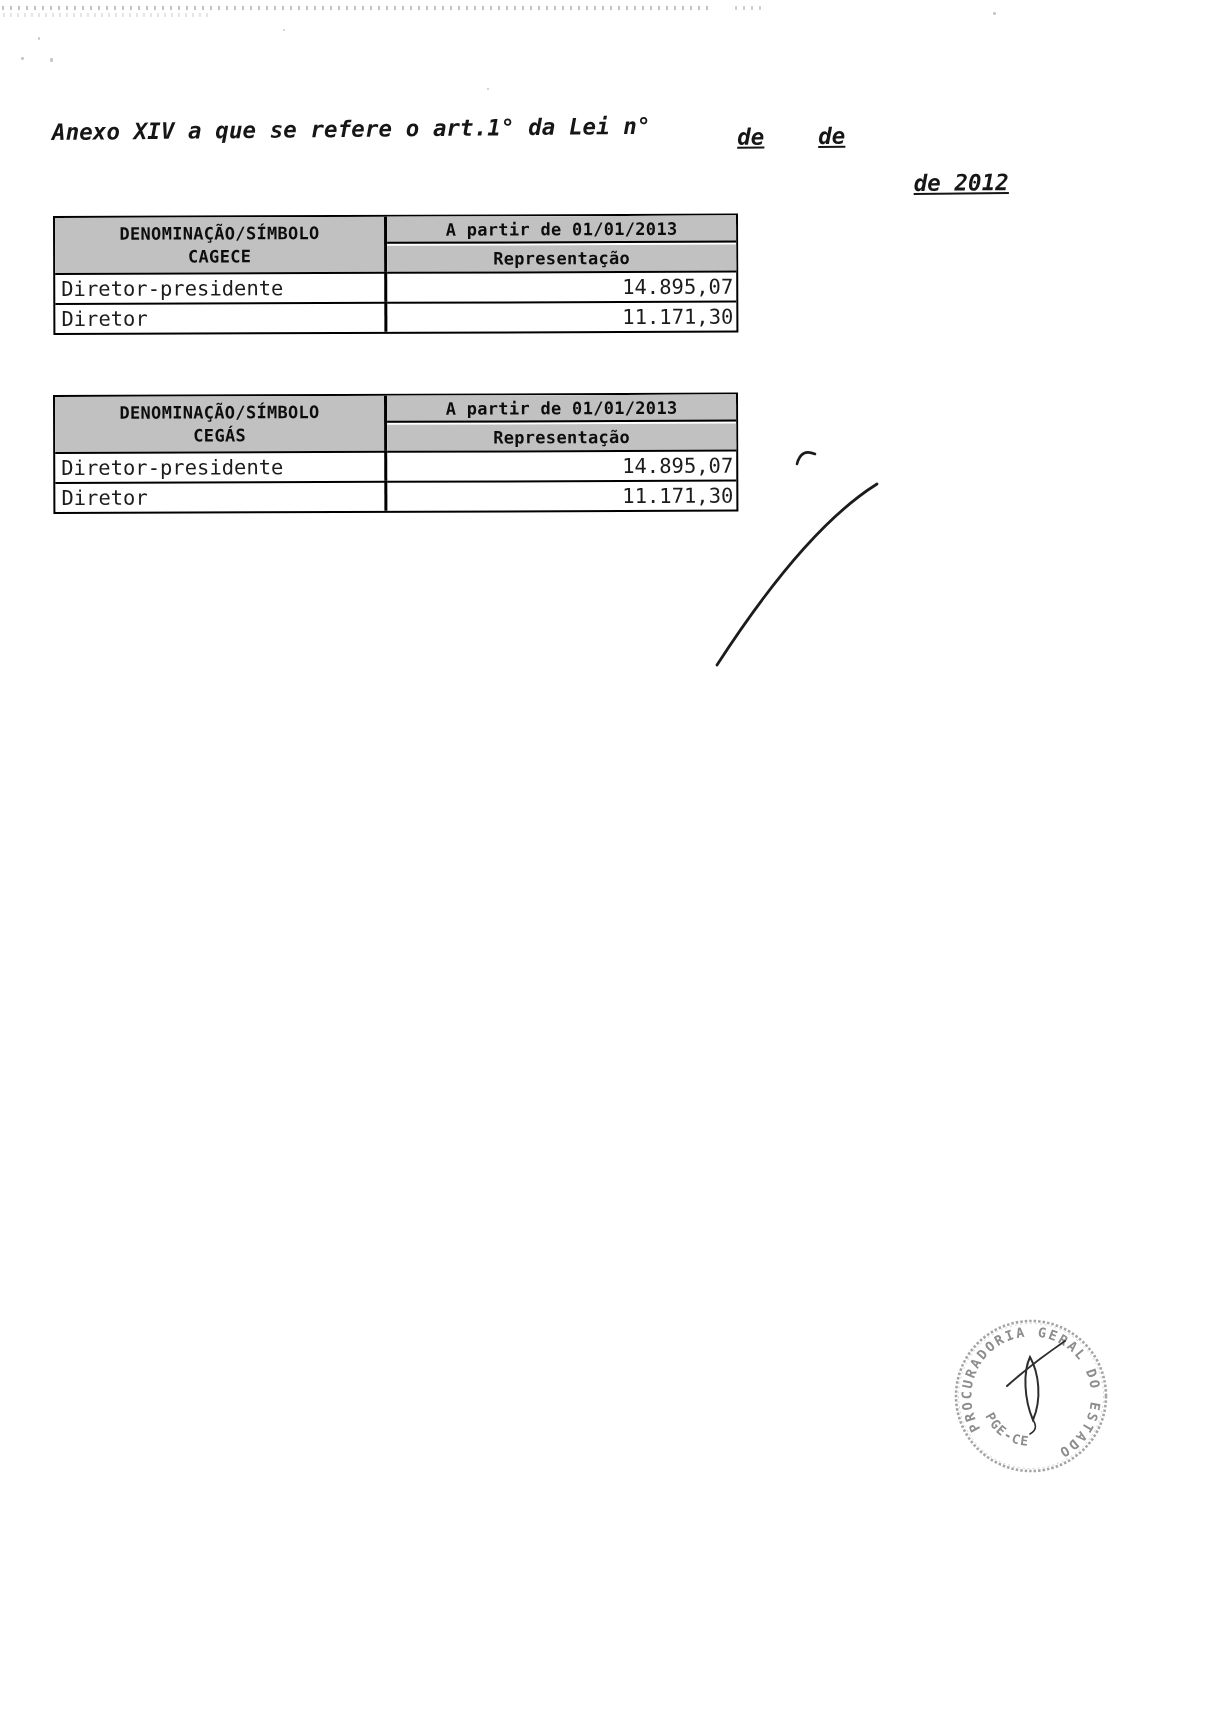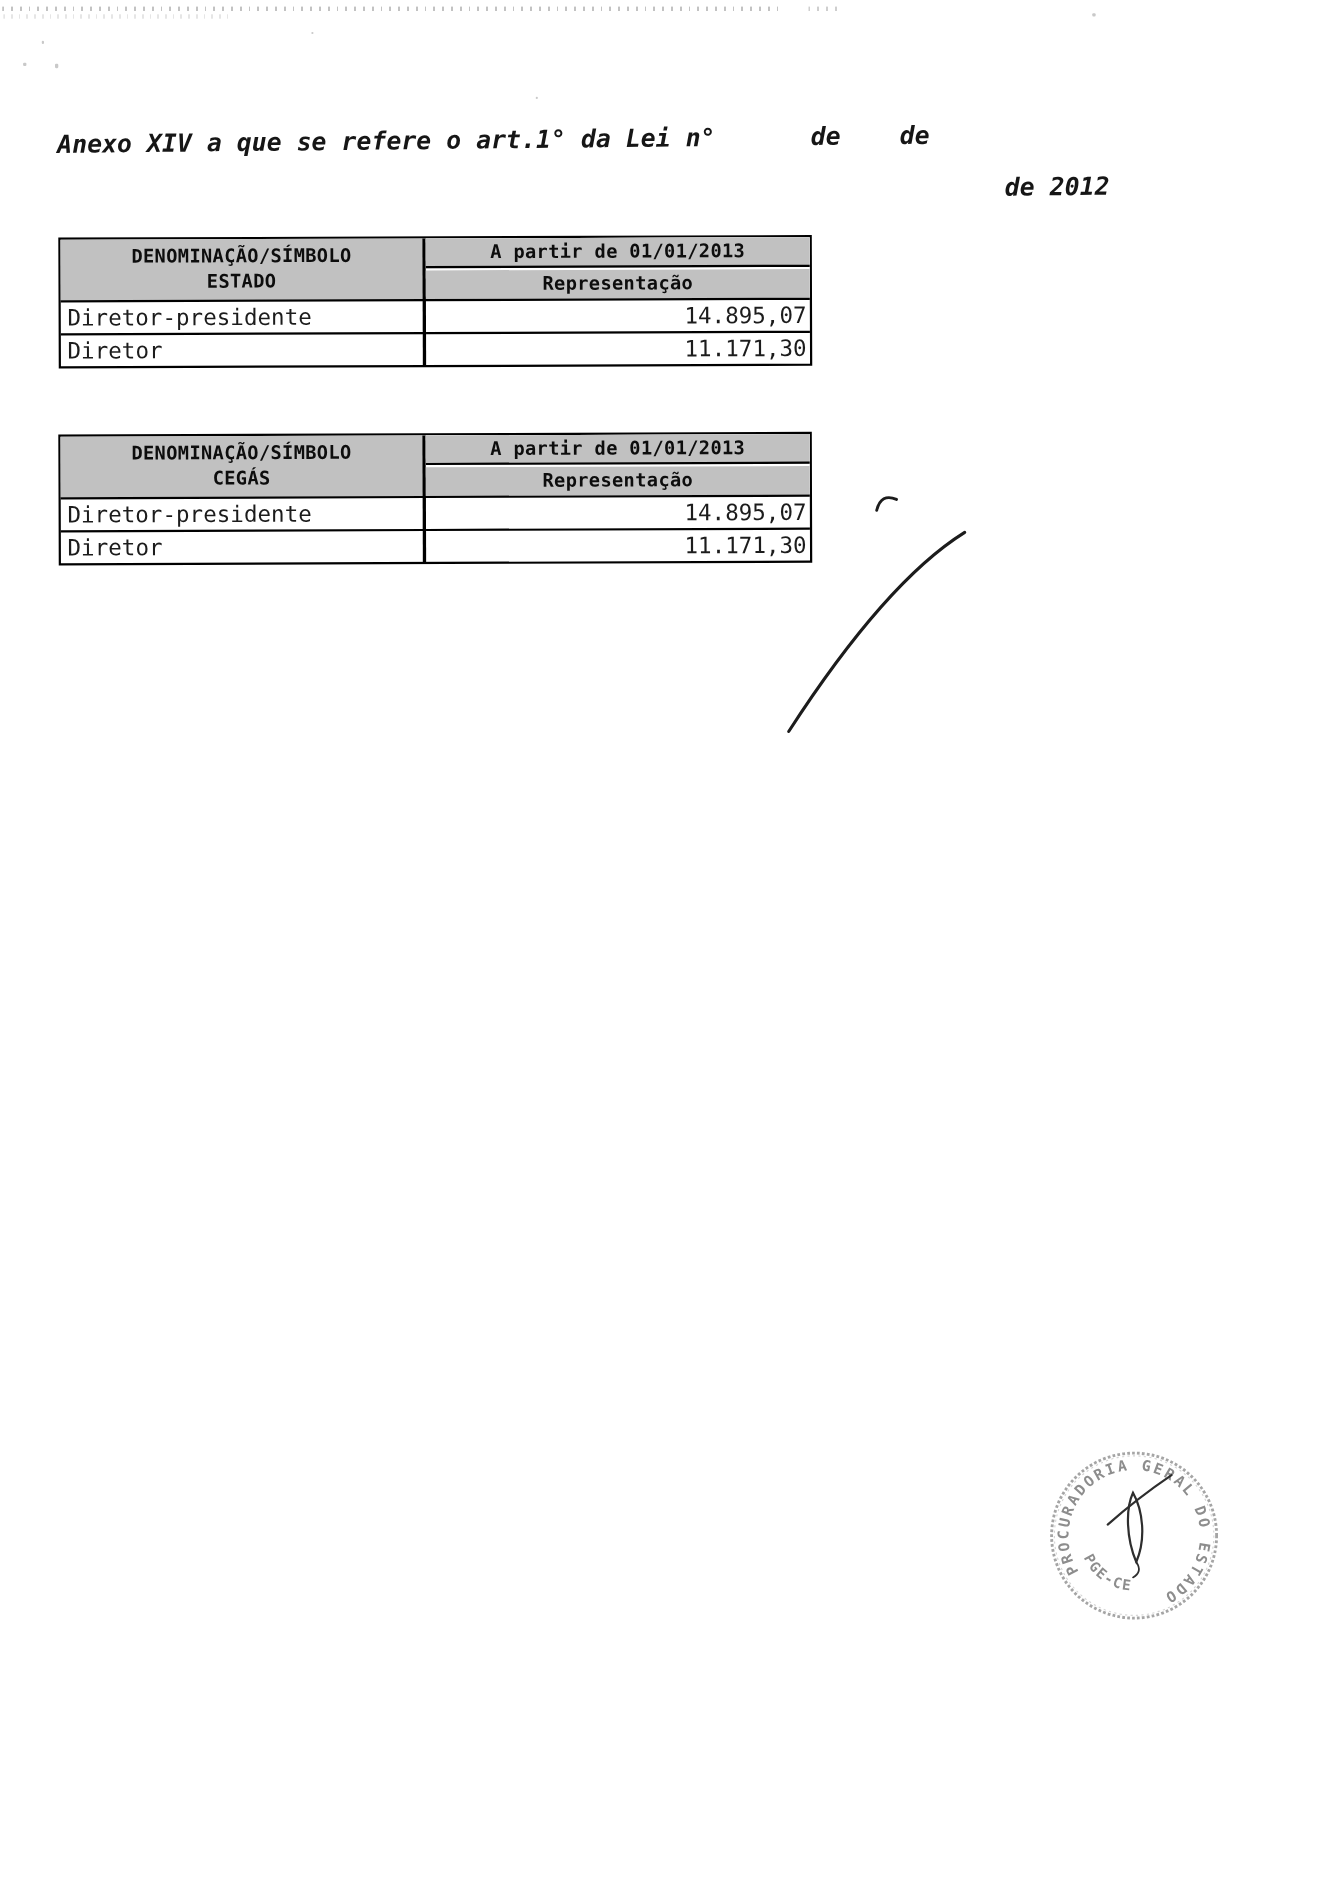--- a/index.html
+++ b/index.html
@@ -22,21 +22,21 @@
     background-image:repeating-linear-gradient(90deg,#c6c6c6 0 1.6px,transparent 1.6px 7px);}
   .speck{position:absolute;background:#c9c9c9;border-radius:1px;}
 
   
   .title{
     position:absolute;left:52px;top:119px;width:1060px;height:30px;
     transform:rotate(-0.6deg);transform-origin:left center;
     font-size:22.6px;font-weight:bold;font-style:italic;color:#161616;
     white-space:nowrap;
   }
-  .title .suffix{position:absolute;top:0;}
+  .title .suffix{position:absolute;top:12px;text-decoration:underline;}
   .suffix.de1{left:685px;}
   .suffix.de2{left:766px;}
   .suffix.de3{left:861px;margin-top:48px;}
 
   
   .doc-table{
     position:absolute;left:53px;width:681px;
     display:grid;grid-template-columns:332px 349px;grid-template-rows:55px 30px 30px;
     border:2px solid #000;background:#fff;color:#111;
     transform:rotate(-0.2deg);transform-origin:left top;
@@ -85,21 +85,21 @@
   <div class="title">
     <span>Anexo XIV a que se refere o art.1° da Lei n°</span>
     <span class="suffix de1">de</span>
     <span class="suffix de2">de</span>
     <span class="suffix de3">de 2012</span>
   </div>
 
   <div class="doc-table t-cagece">
     <div class="hdr-left">
       <span>DENOMINAÇÃO/SÍMBOLO</span>
-      <span>ESTADO</span>
+      <span>CAGECE</span>
     </div>
     <div class="hdr-right">
       <div class="h-top">A partir de 01/01/2013</div>
       <div class="h-bottom">Representação</div>
     </div>
     <div class="cell label">Diretor-presidente</div>
     <div class="cell value">14.895,07</div>
     <div class="cell label">Diretor</div>
     <div class="cell value">11.171,30</div>
   </div>

